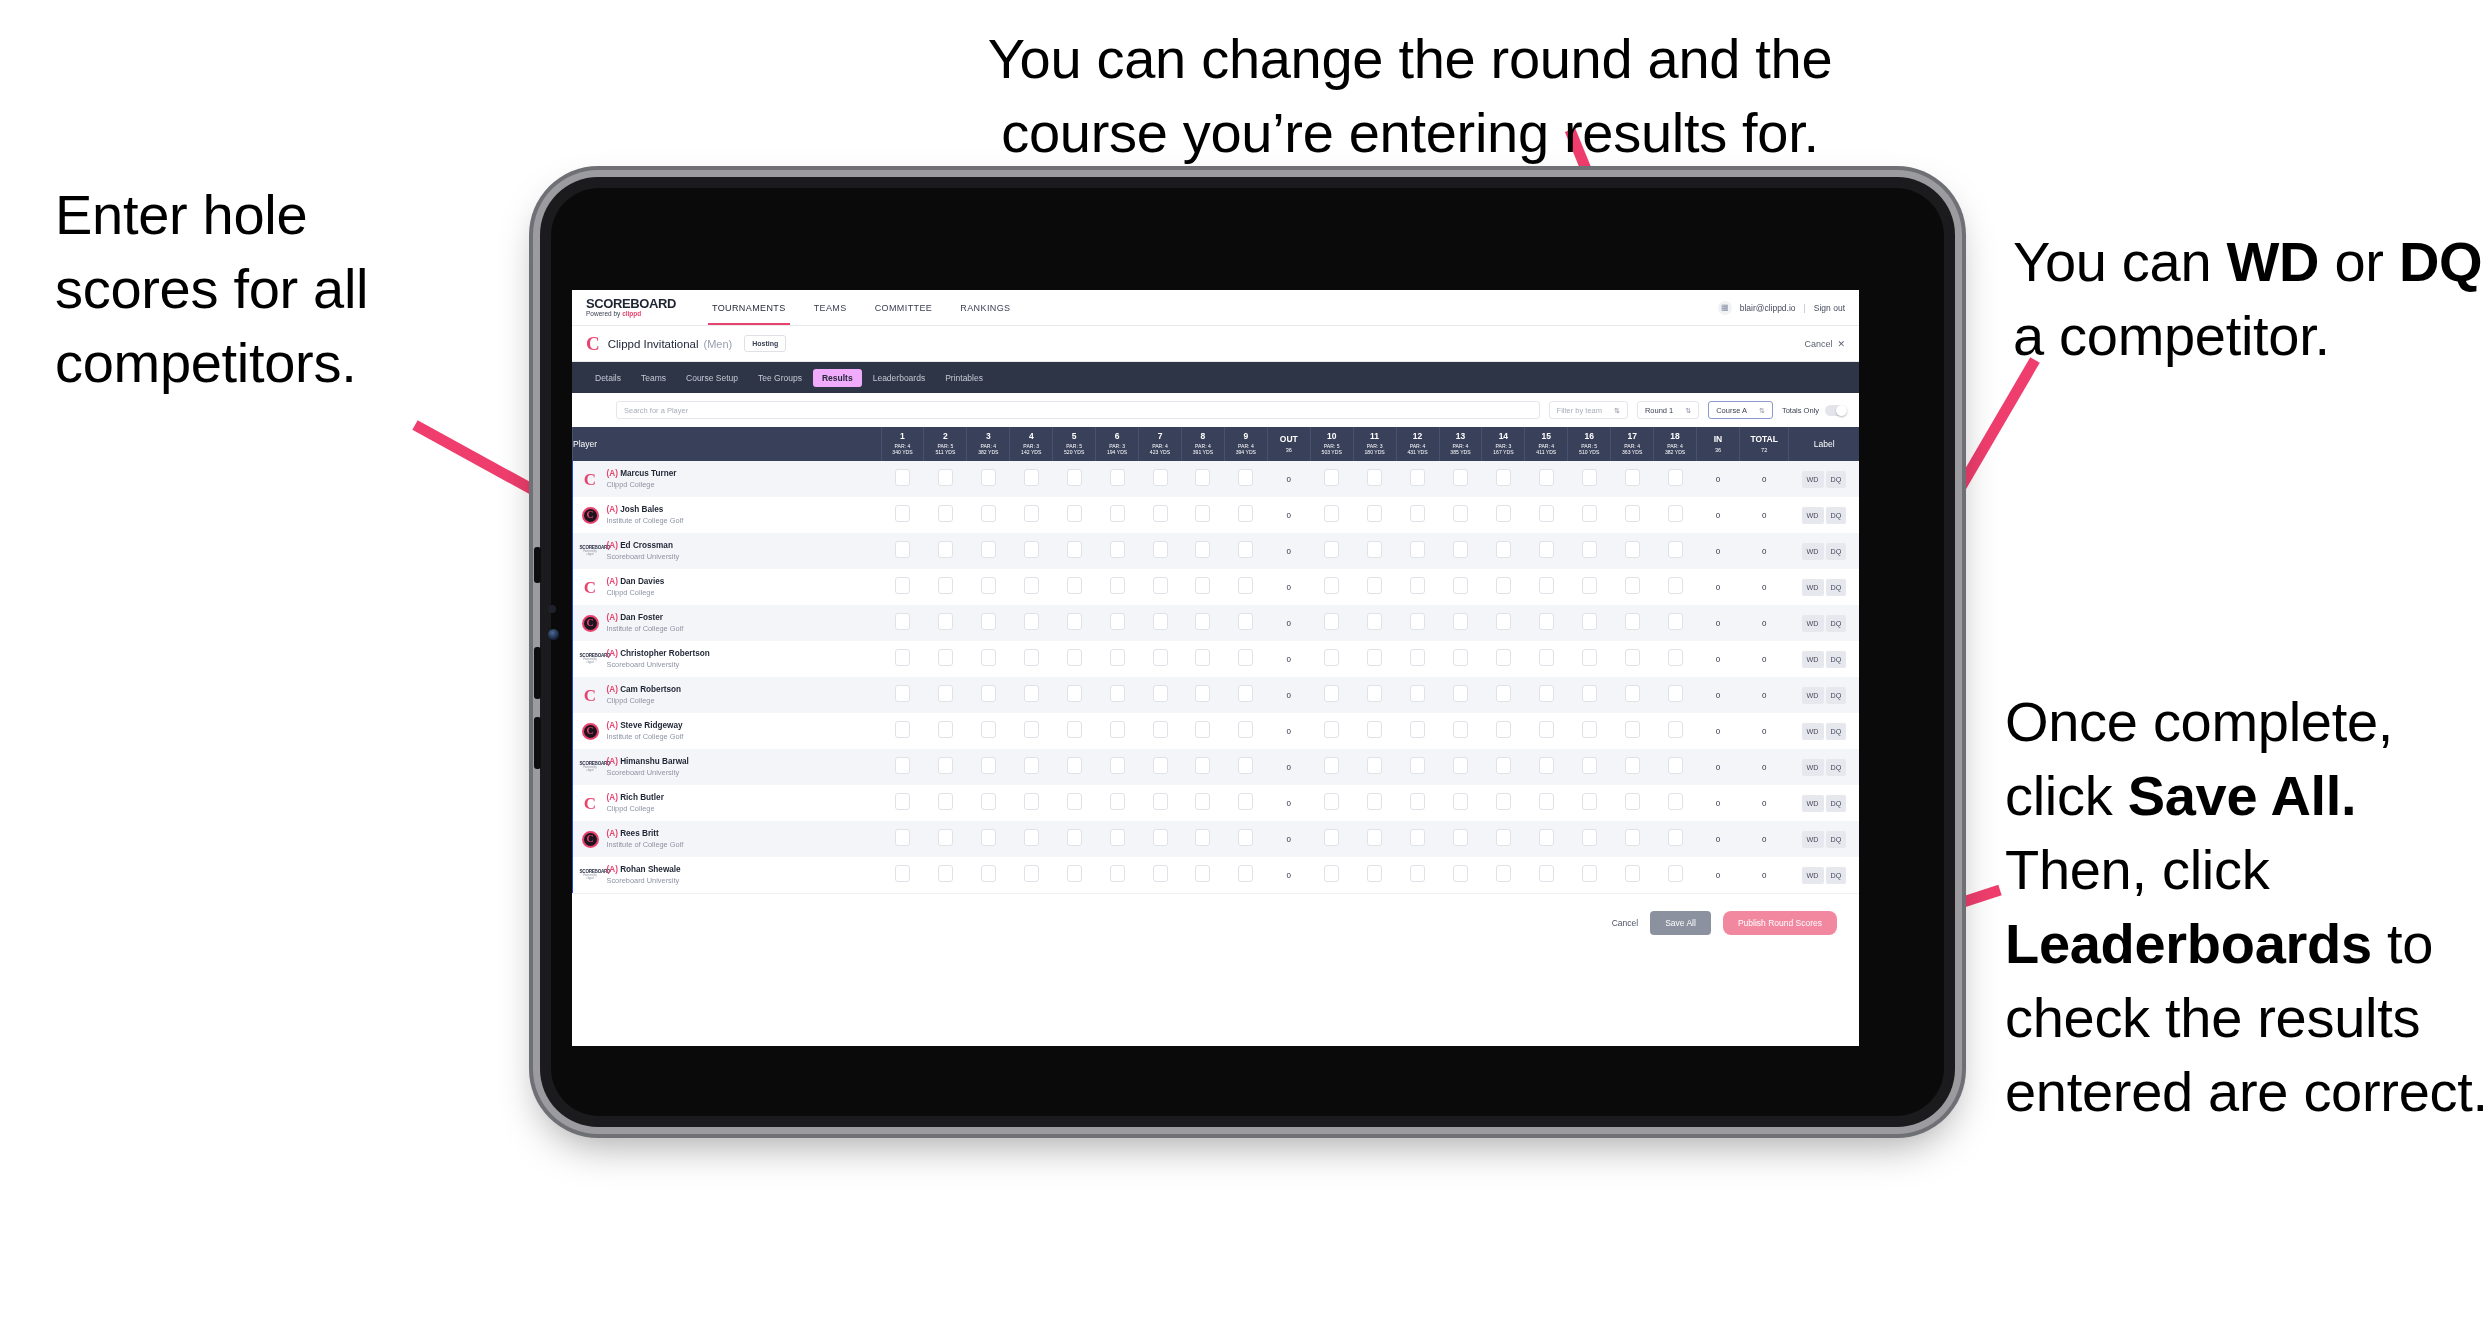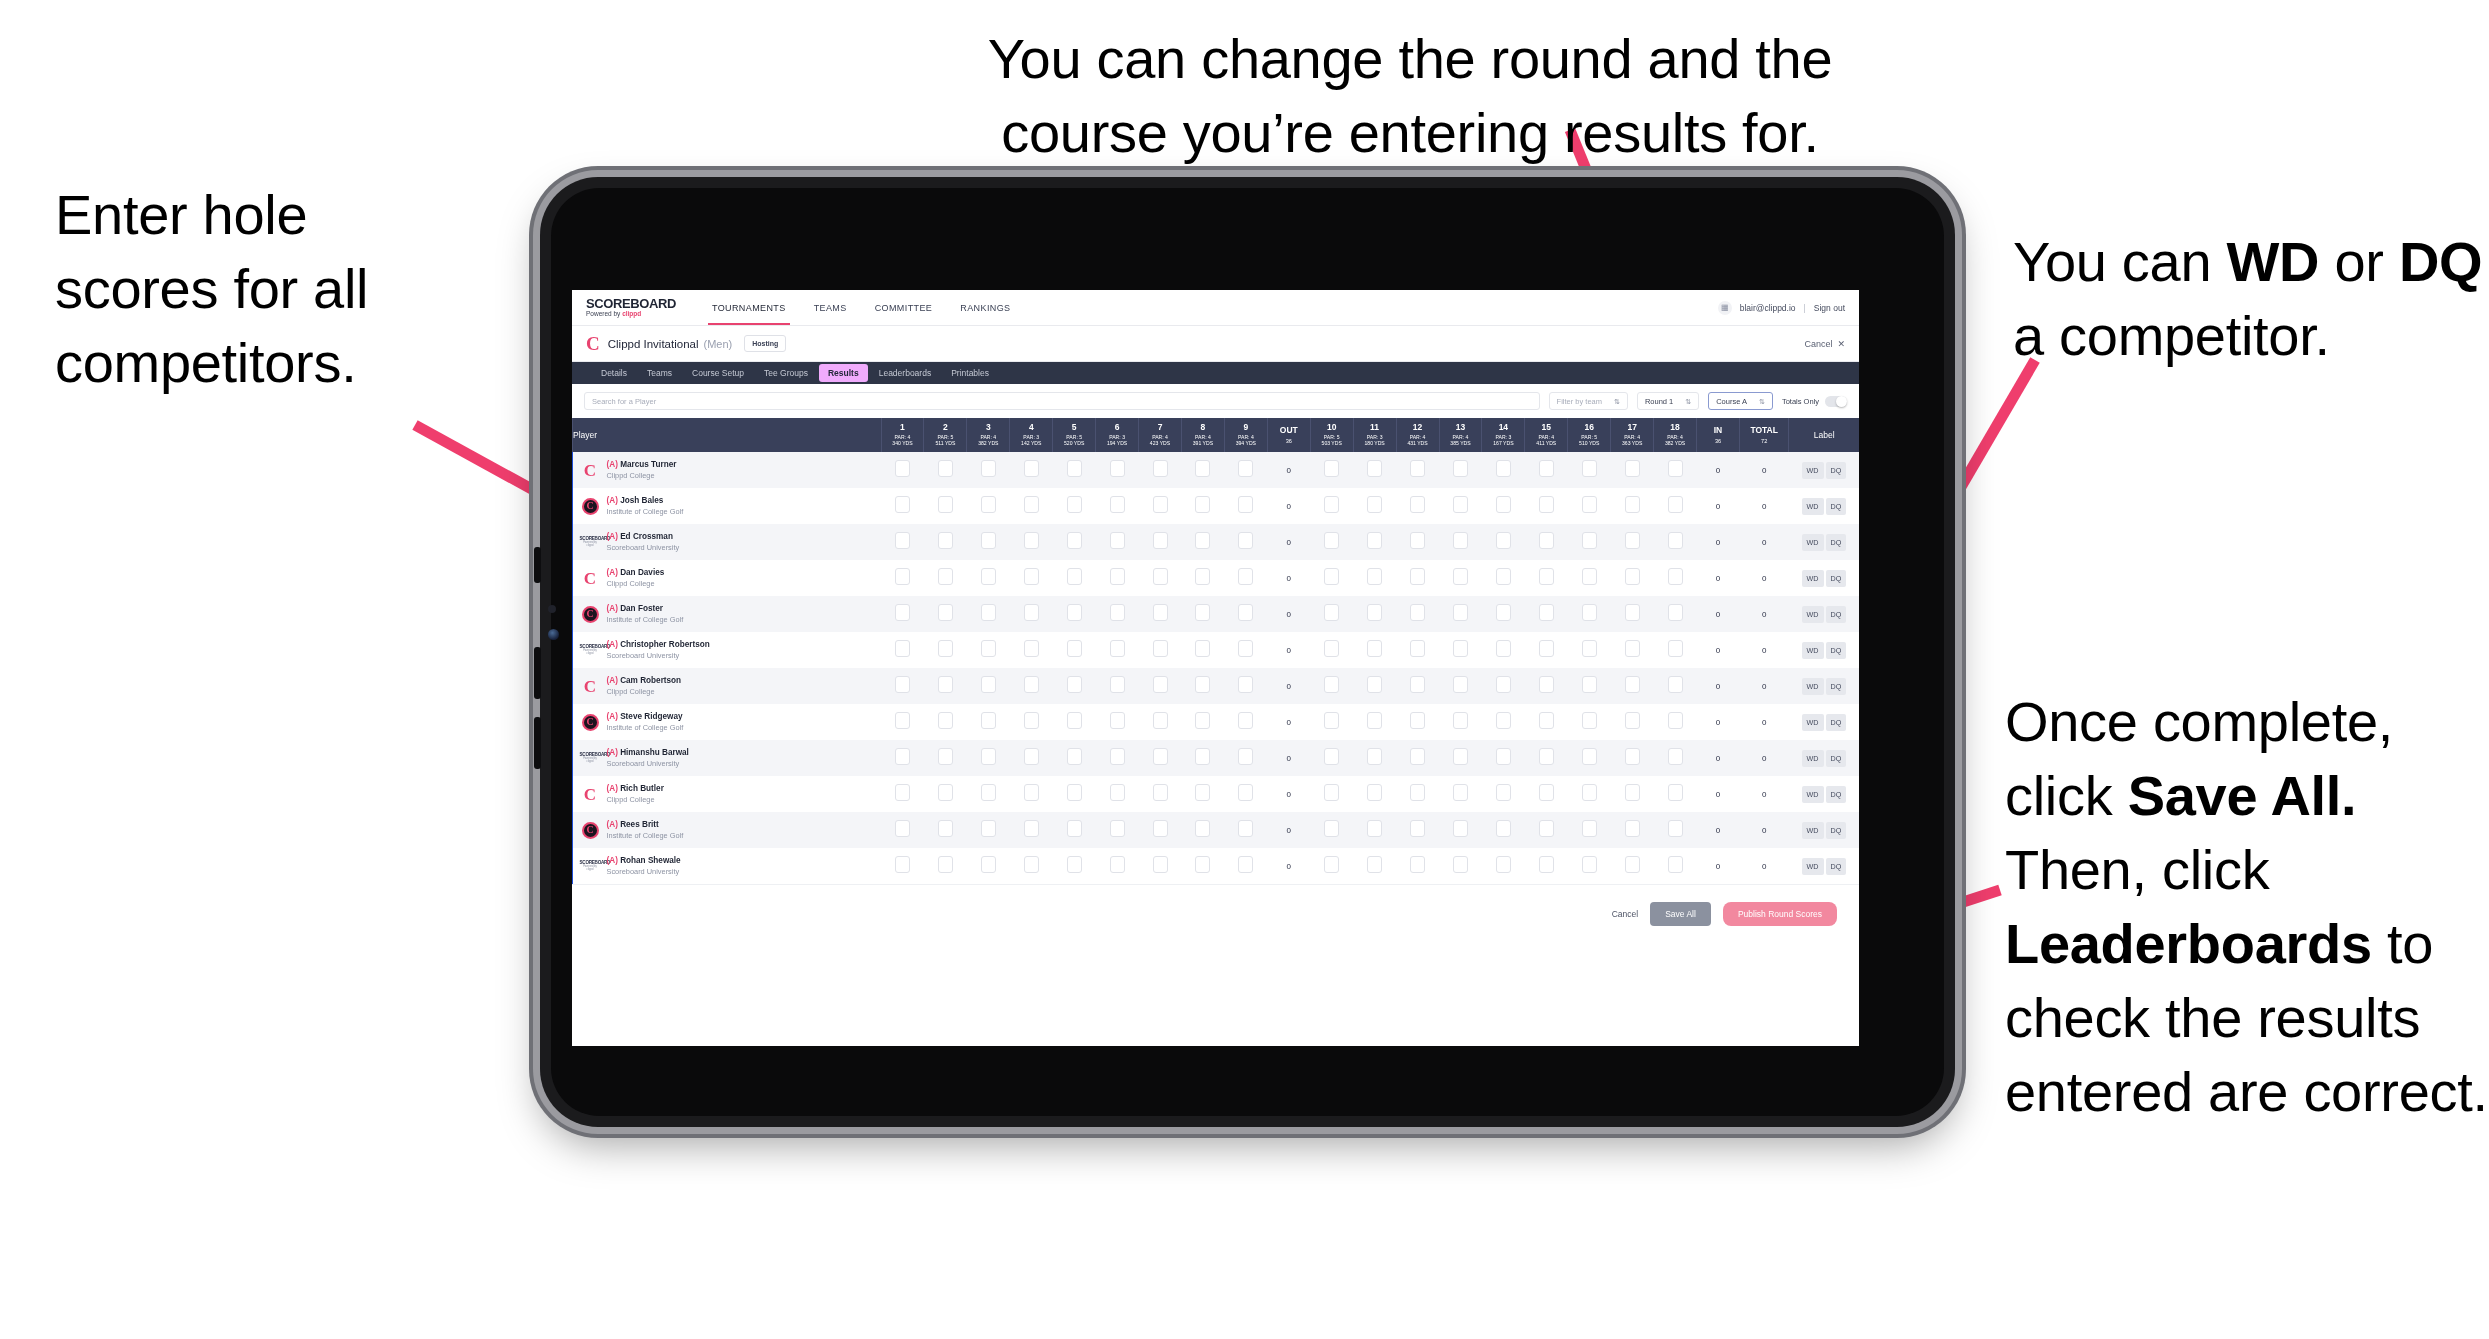--- a/index.html
+++ b/index.html
@@ -84,28 +84,28 @@
           border-bottom:1px solid #e9eaee; }
   .tbar-logo { font-size:19px; font-weight:bold; color:#e8436f; margin-right:8px; line-height:1;
                font-family:"Liberation Serif", serif; }
   .tbar-title { font-size:11.5px; color:#23283a; font-weight:400; }
   .tbar-gender { font-size:11px; color:#9aa0b0; margin-left:5px; }
   .tbar-badge { margin-left:12px; font-size:7px; font-weight:bold; color:#3a4054;
                 border:1px solid #dfe1e7; border-radius:3px; padding:4px 7px; }
   .tbar-cancel { margin-left:auto; font-size:9px; color:#5c6274; display:flex; align-items:center; gap:5px; }
 
   
-  .subtabs { height:22px; background:#2e3547; display:flex; align-items:center; padding:0 20px; gap:2px; }
+  .subtabs { height:31px; background:#2e3547; display:flex; align-items:center; padding:0 14px; gap:2px; }
   .subtab { font-size:8.5px; color:#c5c9d4; padding:4px 9px; border-radius:3px; }
   .subtab.active { background:#f0abfc; color:#232839; font-weight:bold; }
 
   
   .filterbar { height:34px; background:#fff; display:flex; align-items:center; padding:0 12px; gap:9px; }
   .search-input { flex:1; height:18px; border:1px solid #e4e6eb; border-radius:3px;
-                  display:flex; align-items:center; padding:0 7px; font-size:7.5px; color:#a8adba; }
+                  display:flex; align-items:center; padding:0 7px; font-size:7.5px; color:#a8adba;margin-left:32px; }
   .selbox { height:18px; border:1px solid #e4e6eb; border-radius:3px; display:flex; align-items:center;
             padding:0 7px; gap:12px; font-size:7.5px; color:#3c4254; background:#fff; }
   .selbox.ph { color:#a8adba; }
   .selbox.focus { border:1px solid #8a9ad0; }
   .selbox .caret { color:#8e94a4; font-size:7px; line-height:1; }
   .totals-wrap { display:flex; align-items:center; gap:6px; font-size:7.5px; color:#3c4254; }
   .toggle { width:22px; height:11px; border-radius:6px; background:#e3e5ea; position:relative; }
   .toggle .knob { position:absolute; right:0; top:0; width:11px; height:11px; border-radius:50%;
                   background:#fff; box-shadow:0 1px 2px rgba(0,0,0,.28); }
 

